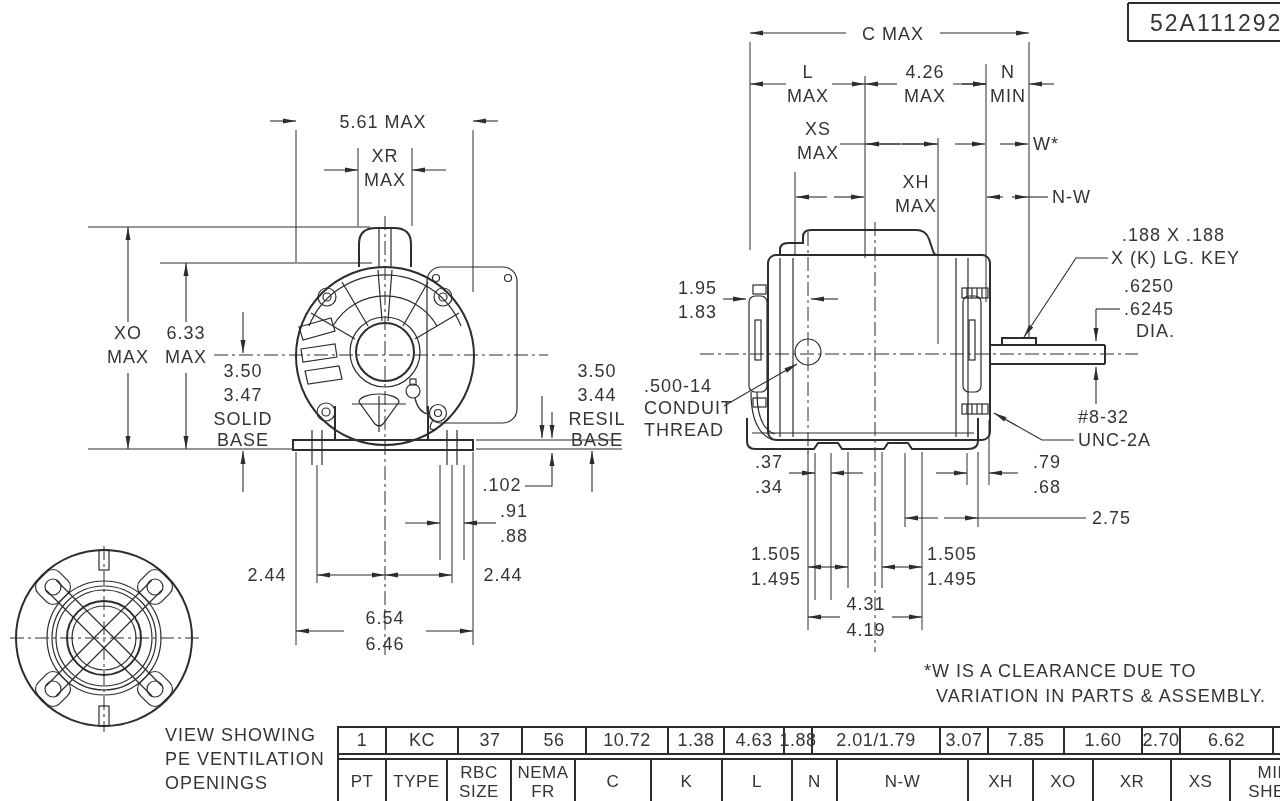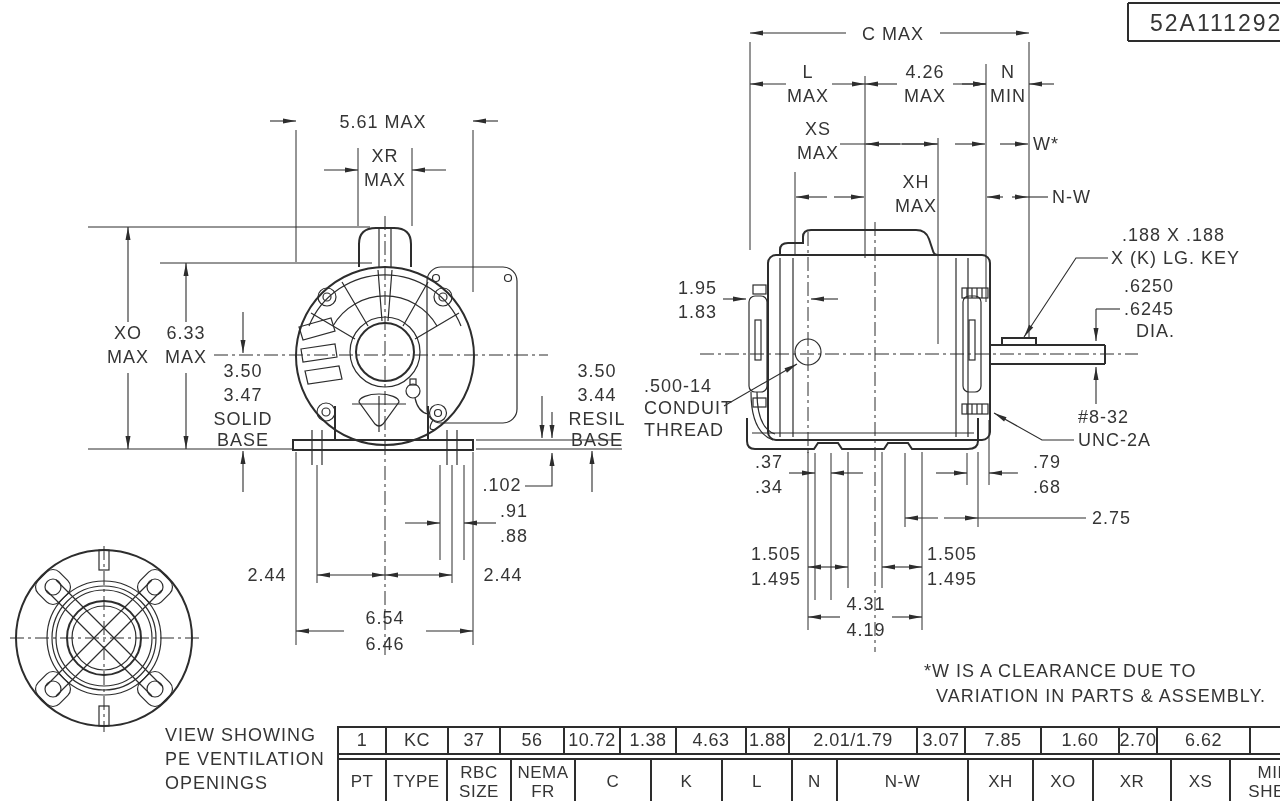--- a/index.html
+++ b/index.html
@@ -265,27 +265,27 @@
 
   <g>
     <text x="924" y="677">*W IS A CLEARANCE DUE TO</text>
     <text x="936" y="702">VARIATION IN PARTS &amp; ASSEMBLY.</text>
   </g>
 </svg>
 
 <div class="tbl">
   <div class="trow trow1">
     <div class="tc" style="width:48px">1</div>
-    <div class="tc" style="width:62px">KC</div>
-    <div class="tc" style="width:52px">37</div>
+    <div class="tc" style="width:72px">KC</div>
+    <div class="tc" style="width:64px">37</div>
     <div class="tc" style="width:64px">56</div>
-    <div class="tc" style="width:56px">10.72</div>
+    <div class="tc" style="width:82px">10.72</div>
     <div class="tc" style="width:56px">1.38</div>
-    <div class="tc" style="width:70px">4.63</div>
-    <div class="tc" style="width:43px">1.88</div>
+    <div class="tc" style="width:60px">4.63</div>
+    <div class="tc" style="width:28px">1.88</div>
     <div class="tc" style="width:128px">2.01/1.79</div>
     <div class="tc" style="width:48px">3.07</div>
     <div class="tc" style="width:76px">7.85</div>
     <div class="tc" style="width:78px">1.60</div>
     <div class="tc" style="width:38px">2.70</div>
     <div class="tc" style="width:93px">6.62</div>
   </div>
   <div class="tgap"></div>
   <div class="trow trow2">
     <div class="tc" style="width:48px">

